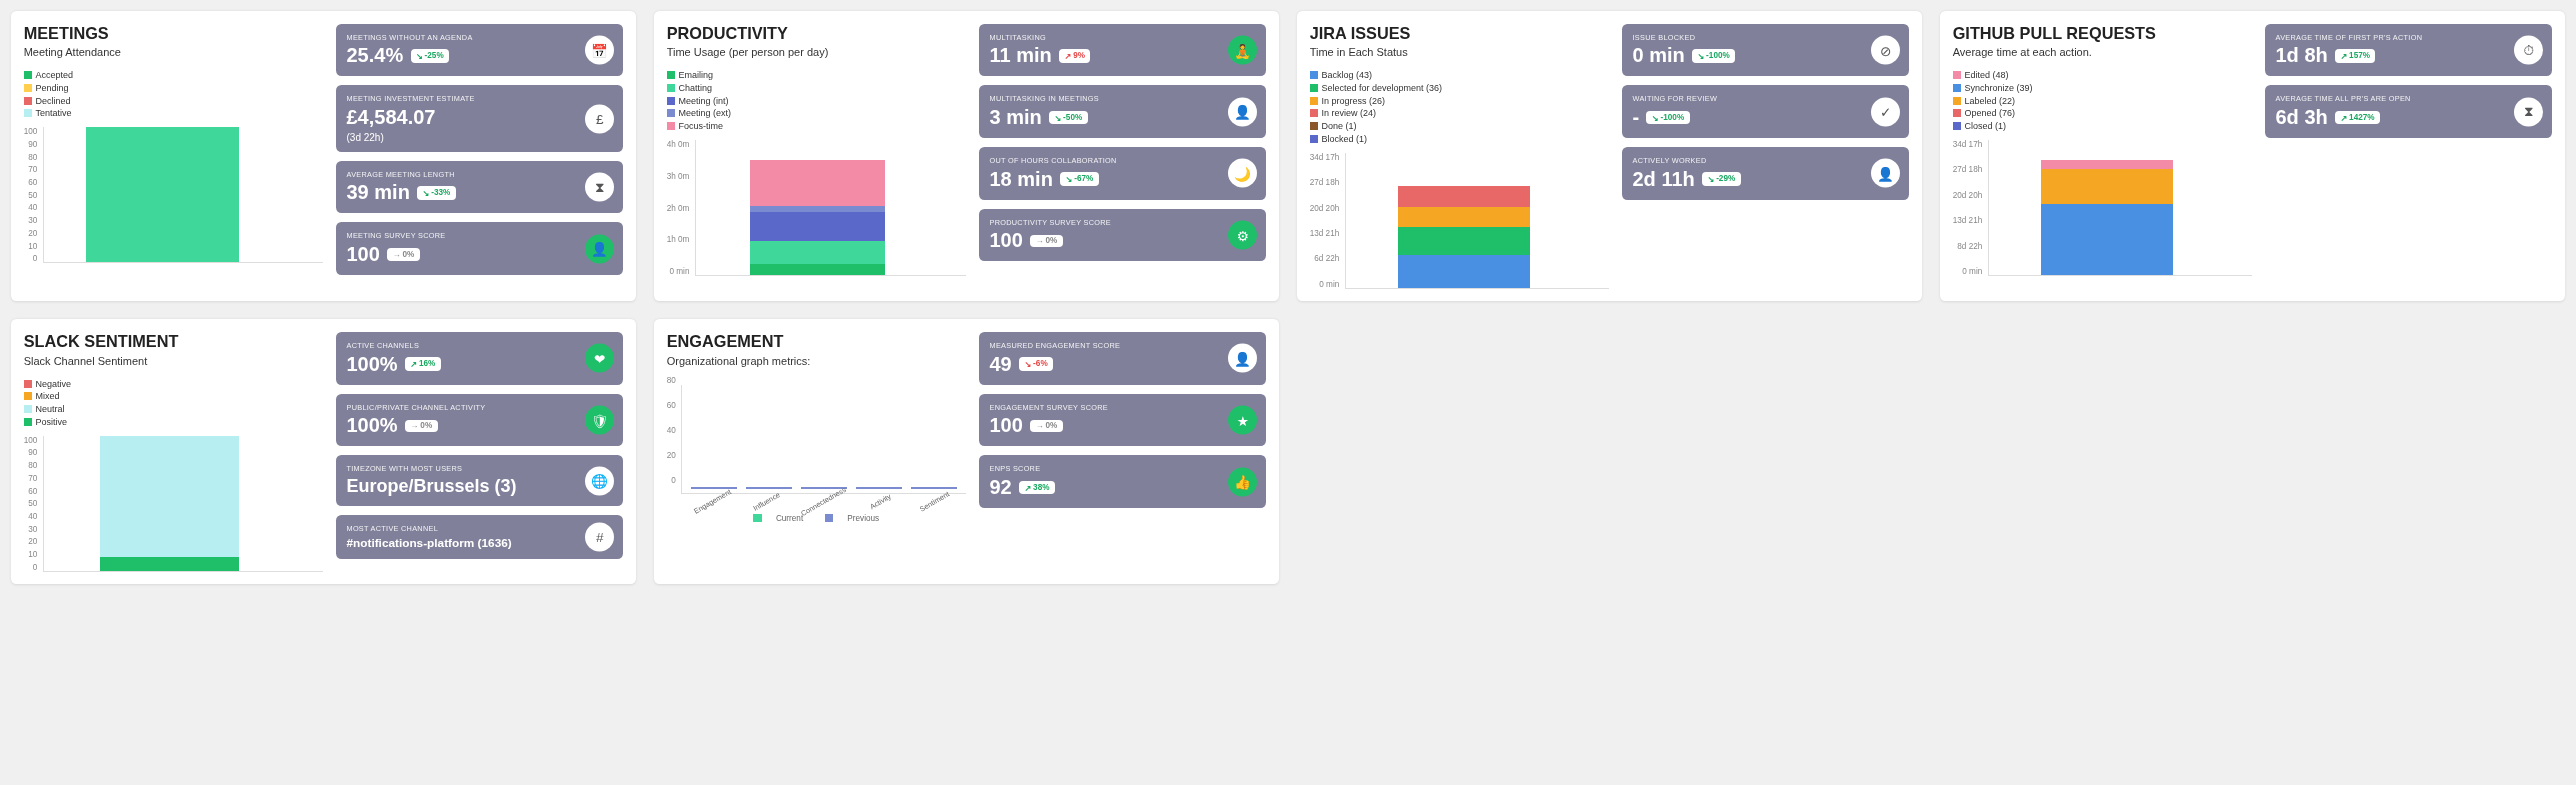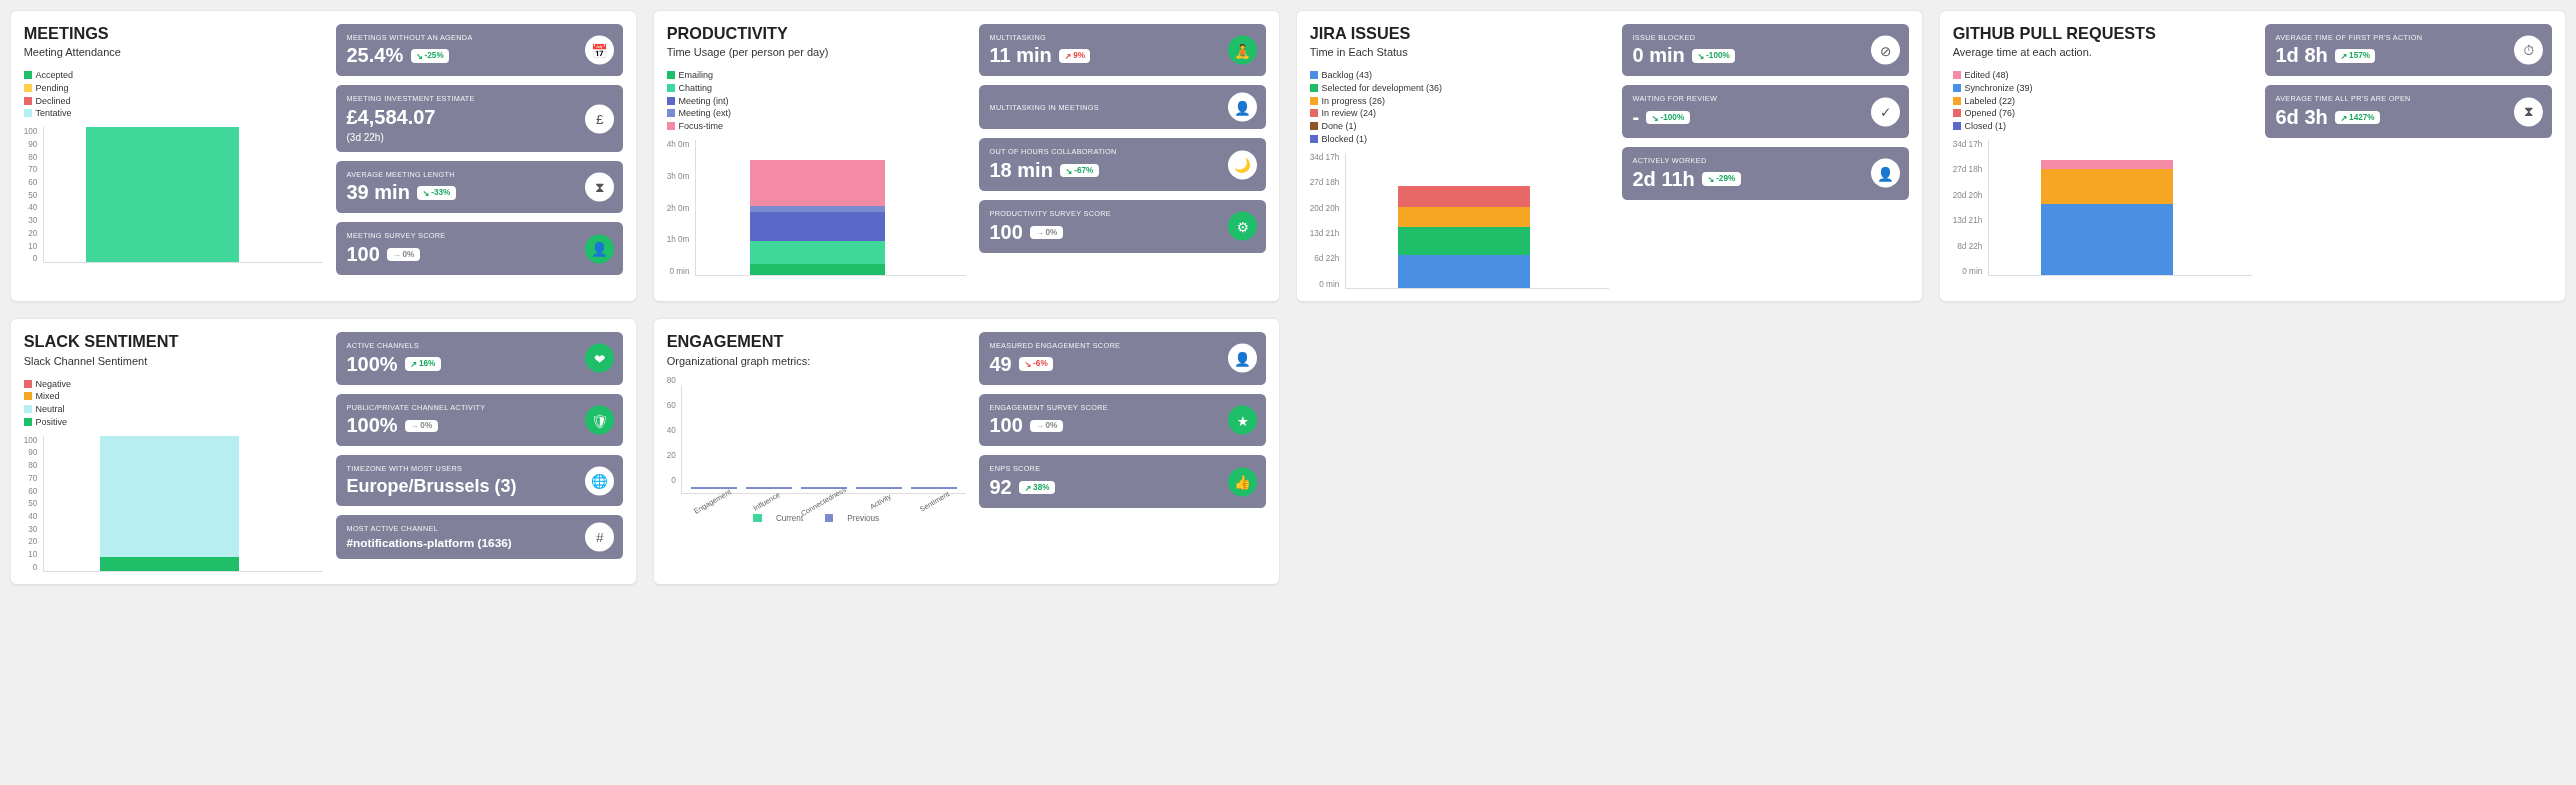--- a/index.html
+++ b/index.html
@@ -183,20 +183,27 @@
             <span>11 min</span>
             <span class="badge red">
               <span class="arrow-up"></span>
               <span>9%</span>
             </span>
           </div>
           <div class="icon">🧘</div>
         </div>
   <div class="kpi">
           <div class="lbl">MULTITASKING IN MEETINGS</div>
+          <div class="val">
+            <span>3 min</span>
+            <span class="badge green">
+              <span class="arrow-down"></span>
+              <span>-50%</span>
+            </span>
+          </div>
           <div class="icon">👤</div>
         </div>
   <div class="kpi">
           <div class="lbl">OUT OF HOURS COLLABORATION</div>
           <div class="val">
             <span>18 min</span>
             <span class="badge green">
               <span class="arrow-down"></span>
               <span>-67%</span>
             </span>

